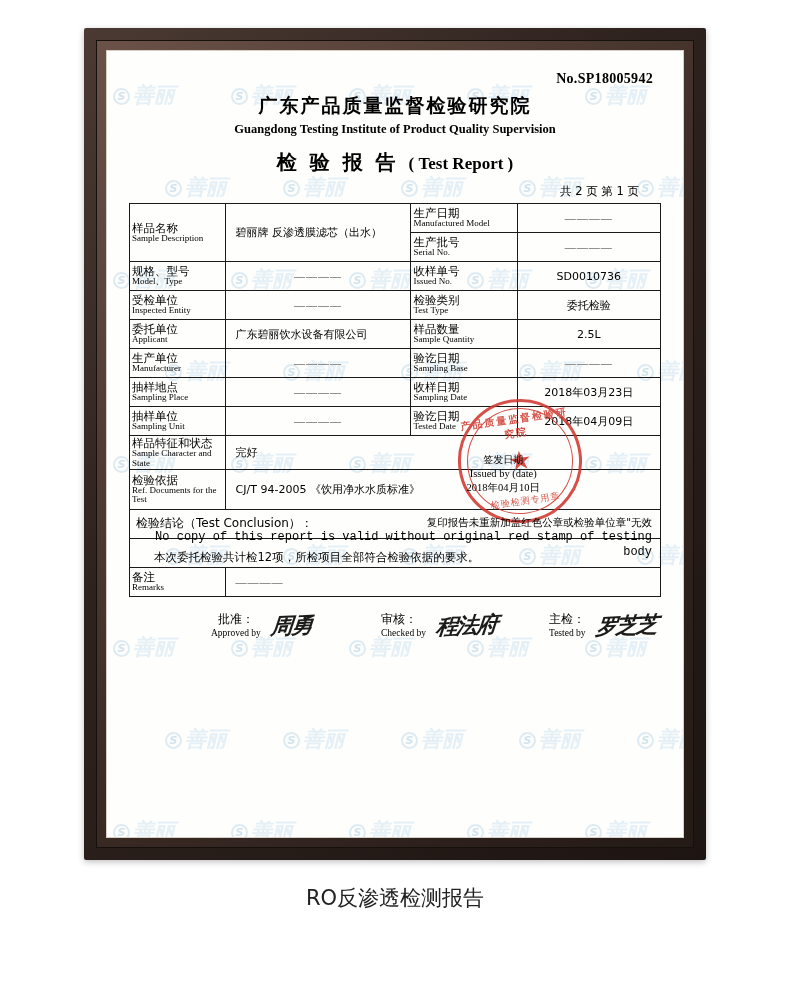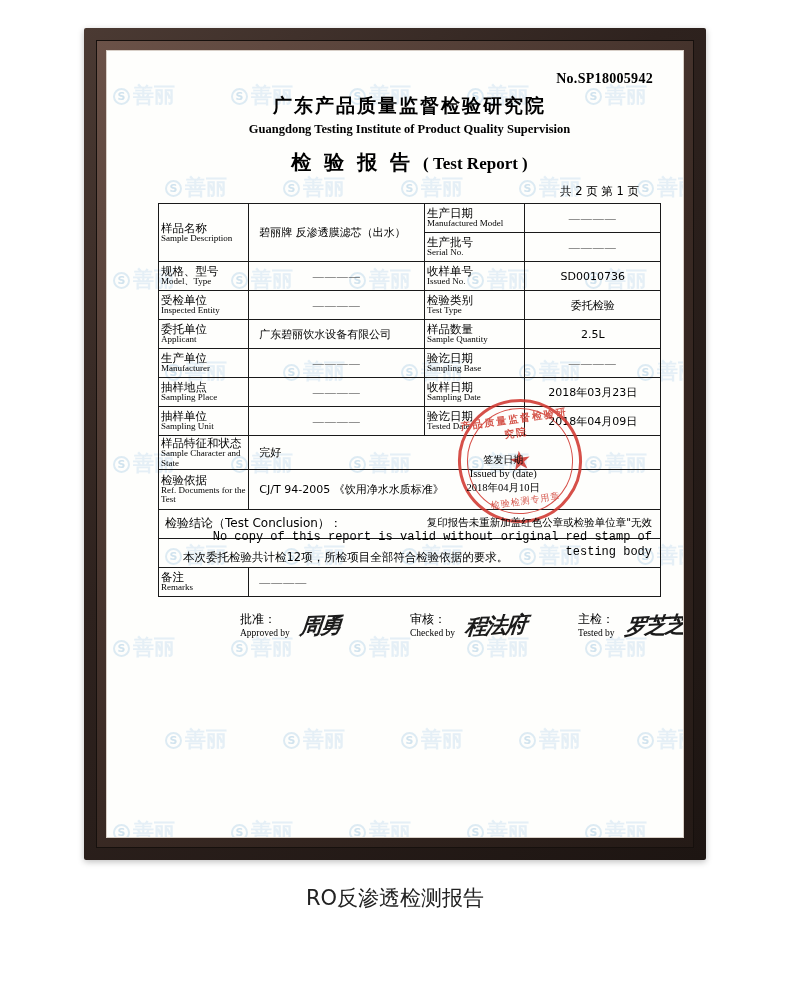--- a/index.html
+++ b/index.html
@@ -47,20 +47,21 @@
     padding: 18px 22px 10px 22px;
   }
 
   
   .wm-layer {
     position: absolute;
     left: 0; top: 0; right: 0; bottom: 0;
     pointer-events: none;
     overflow: hidden;
     z-index: 0;
+    font-style: italic;
   }
   .wm {
     position: absolute;
     color: #e4eff6;
     font-family: "DejaVu Sans", sans-serif;
     font-size: 21px;
     font-weight: bold;
     white-space: nowrap;
     opacity: 0.95;
   }
@@ -70,21 +71,21 @@
     border-radius: 50%;
     border: 2px solid #dceaf3;
     color: #cfe2ee;
     font-size: 11px;
     line-height: 14px;
     text-align: center;
     margin-right: 3px;
     vertical-align: 2px;
   }
 
-  .doc-body { position: relative; z-index: 2; margin-left: 29px; }
+  .doc-body { position: relative; z-index: 2; }
 
   .report-no {
     text-align: right;
     font-family: "Liberation Serif", serif;
     font-size: 14px;
     font-weight: bold;
     letter-spacing: 0.3px;
     margin: 2px 8px 6px 0;
   }
   .org-cn {
@@ -277,21 +278,21 @@
     display: inline-block;
     margin-left: 6px;
     font-family: "DejaVu Serif", serif;
     font-size: 22px;
     font-weight: bold;
     font-style: italic;
     letter-spacing: -2px;
     transform: skewX(-8deg) rotate(-3deg);
     color: #1b1b1b;
   }
-  .sign-1 { left: 82px; }
+  .sign-1 { left: 82px; text-align: center; }
   .sign-2 { left: 252px; }
   .sign-3 { left: 420px; }
 
   .footer-line {
     position: absolute;
     left: 16px; right: 16px; bottom: 18px;
     border-top: 1px solid #1a1a1a;
     padding-top: 4px;
     text-align: center;
     font-family: "DejaVu Sans", sans-serif;

